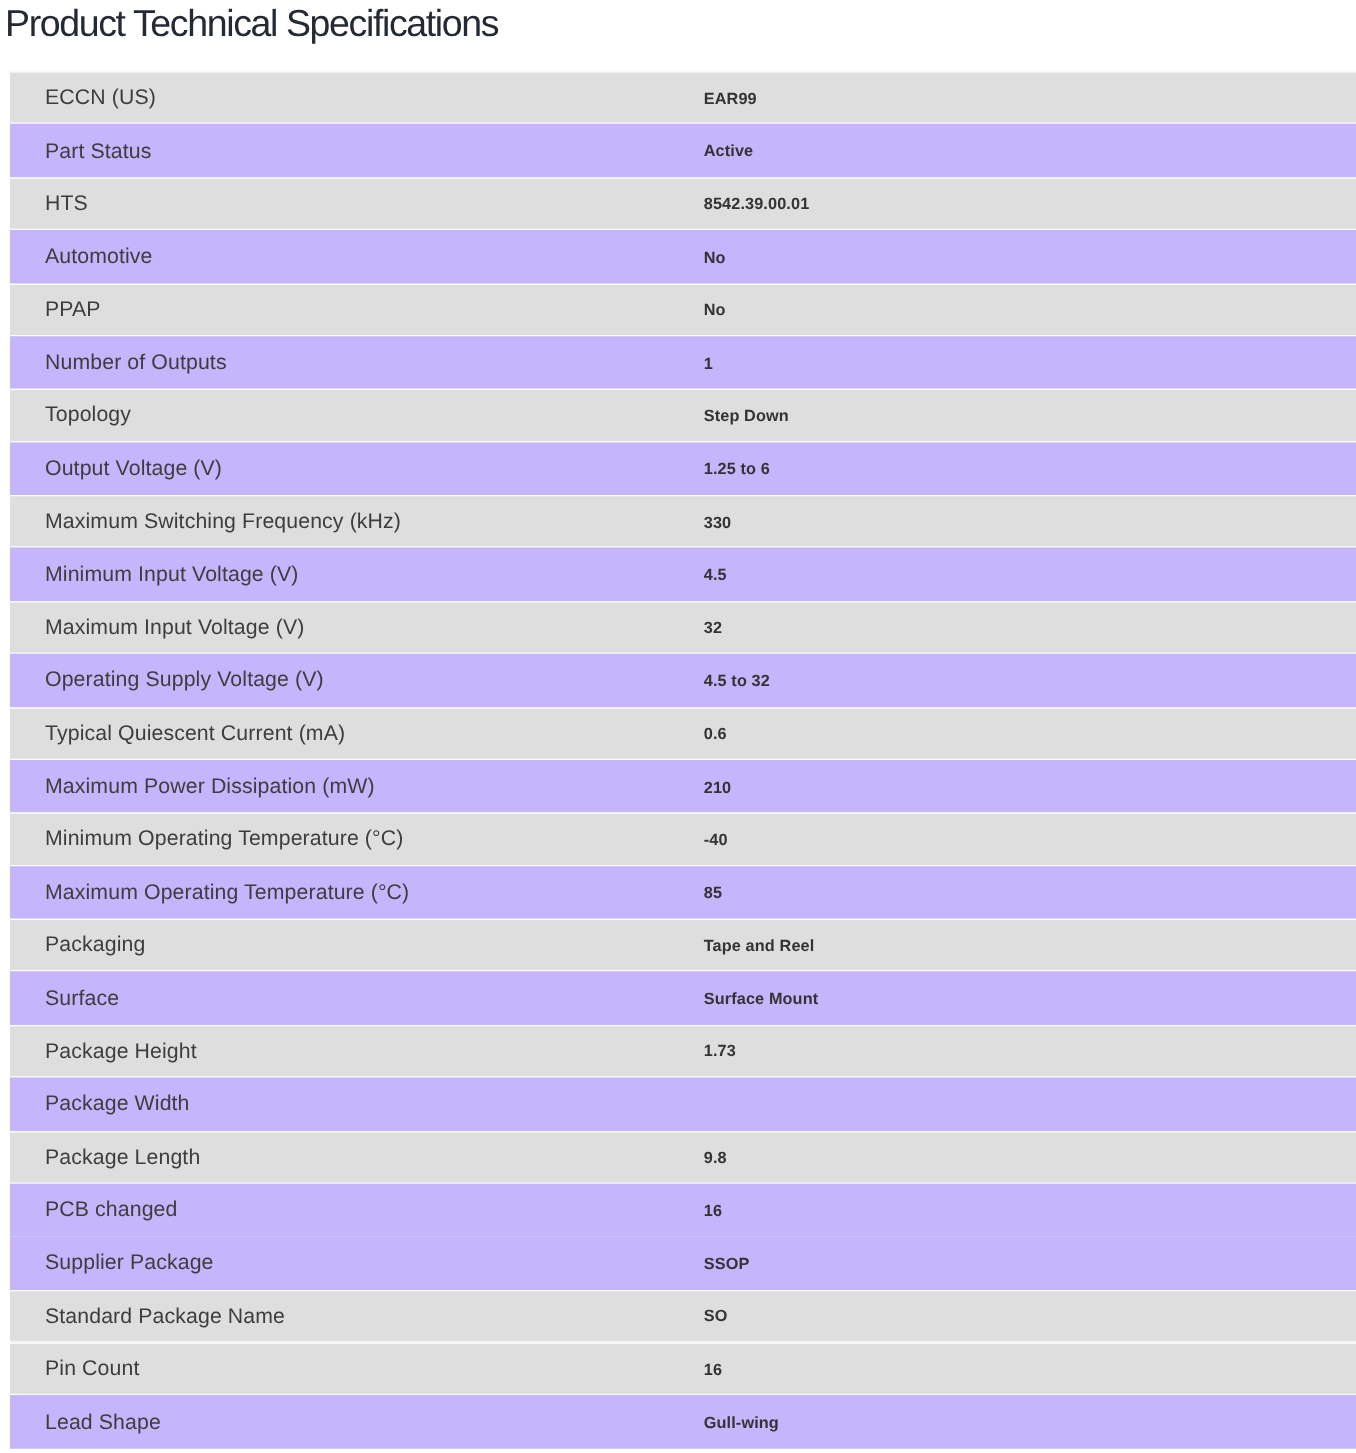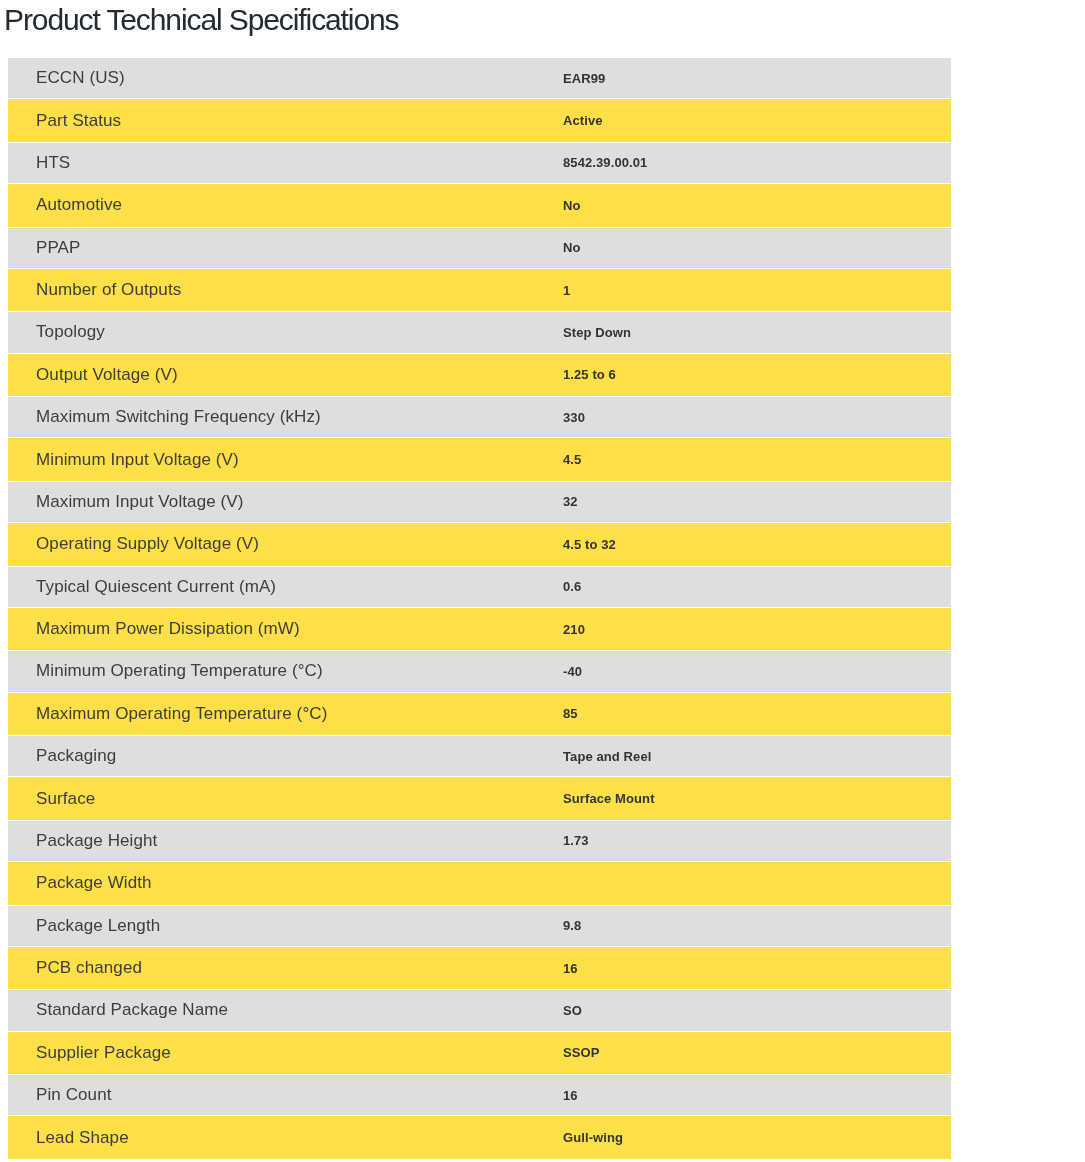--- a/index.html
+++ b/index.html
@@ -15,30 +15,30 @@
     margin: 0;
     padding: 3px 0 0 4px;
     height: 57px;
     box-sizing: border-box;
     font-size: 30px;
     font-weight: 400;
     letter-spacing: -1.1px;
     color: #232a34;
   }
   .spec-table {
-    width: 951px;
+    width: 1085px;
   }
   .spec-row {
     box-sizing: border-box;
     height: 42.38px;
     margin-left: 8px;          
     display: flex;
     align-items: center;
     padding-left: 28px;        
-    background: #fde047;
+    background: #c4b5fd;
   }
   .spec-row.alt {
     background: #dedede;
     border-top: 1.2px solid #ffffff;
     border-bottom: 1.2px solid #ffffff;
   }
   .spec-label {
     flex: 0 0 527px;           
     font-size: 17px;
     font-weight: 400;
@@ -163,28 +163,28 @@
   <div class="spec-row alt">
     <span class="spec-label">Package Length</span>
     <span class="spec-value">9.8</span>
   </div>
 
   <div class="spec-row">
     <span class="spec-label">PCB changed</span>
     <span class="spec-value">16</span>
   </div>
 
+  <div class="spec-row">
+    <span class="spec-label">Supplier Package</span>
+    <span class="spec-value">SSOP</span>
+  </div>
+
   <div class="spec-row alt">
     <span class="spec-label">Standard Package Name</span>
     <span class="spec-value">SO</span>
-  </div>
-
-  <div class="spec-row">
-    <span class="spec-label">Supplier Package</span>
-    <span class="spec-value">SSOP</span>
   </div>
 
   <div class="spec-row alt">
     <span class="spec-label">Pin Count</span>
     <span class="spec-value">16</span>
   </div>
 
   <div class="spec-row">
     <span class="spec-label">Lead Shape</span>
     <span class="spec-value">Gull-wing</span>

